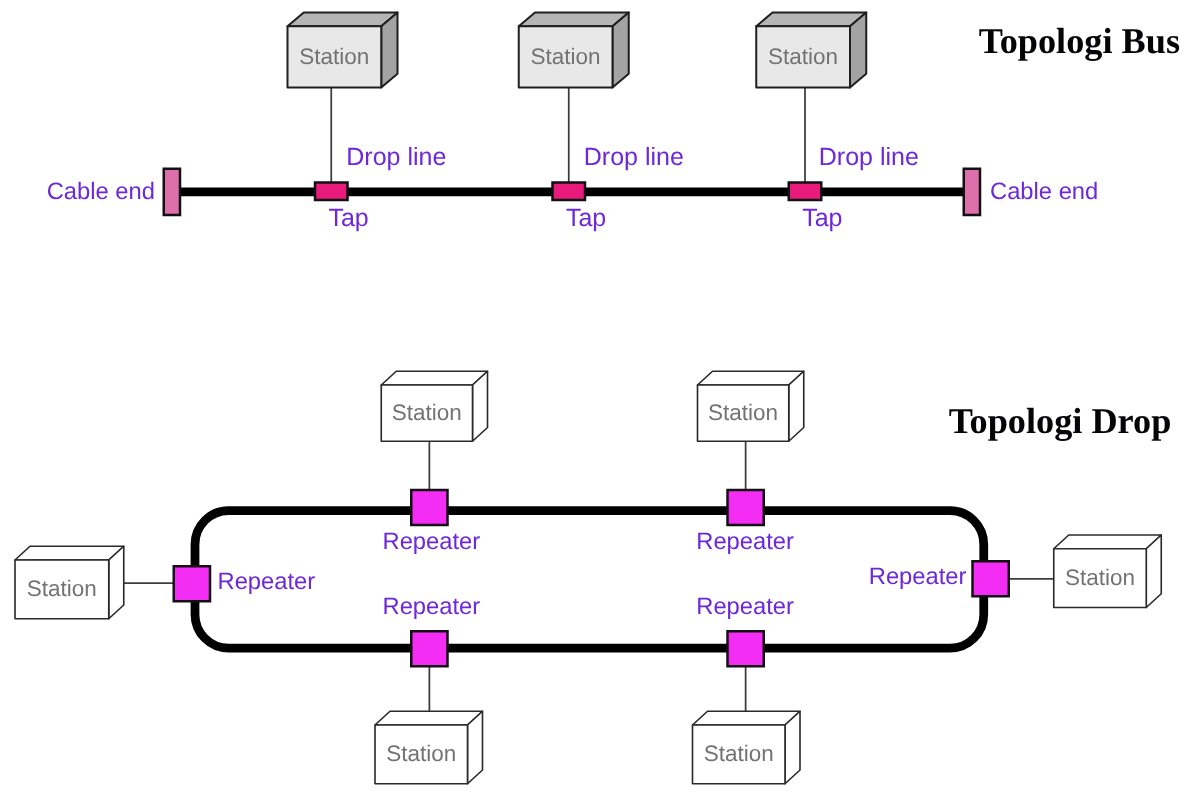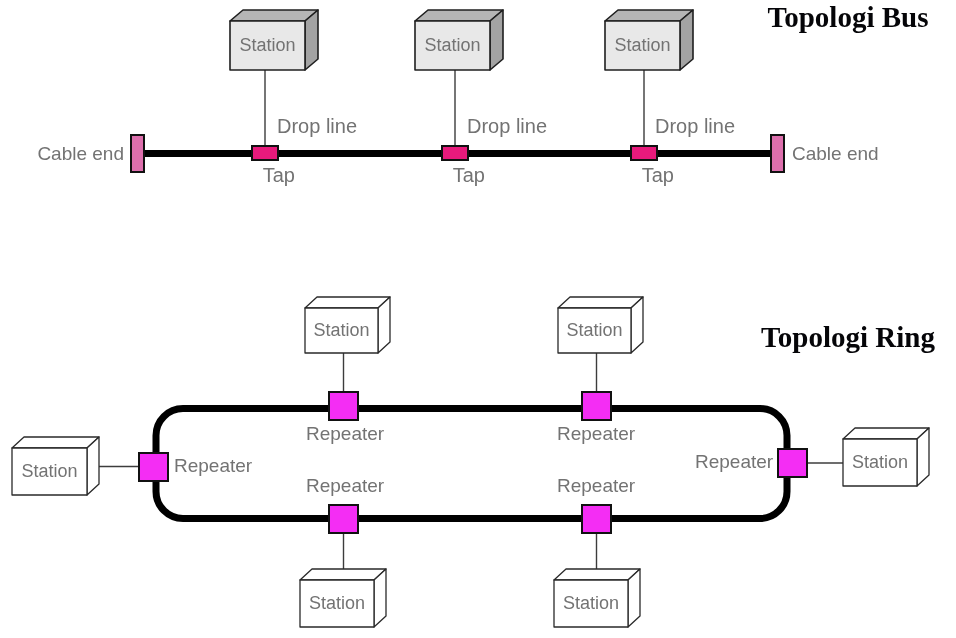--- a/index.html
+++ b/index.html
@@ -1,19 +1,19 @@
 <!DOCTYPE html>
 <html><head>
 <meta charset="utf-8">
 <style>
   html,body{margin:0;padding:0;background:#ffffff;}
   #canvas{position:relative;width:956px;height:638px;background:#ffffff;overflow:hidden;
           font-family:"Liberation Sans", sans-serif;}
   #shapes{position:absolute;left:0;top:0;}
-  .lbl{position:absolute;color:#737373;font-size:19px;line-height:1.1;white-space:nowrap;}
+  .lbl{position:absolute;color:#6d28d9;font-size:19px;line-height:1.1;white-space:nowrap;}
   .station-label{position:absolute;display:flex;align-items:center;justify-content:center;
                  color:#737373;font-size:18px;}
   .title{position:absolute;font-family:"Liberation Serif", serif;font-weight:bold;
          font-size:29px;color:#050508;white-space:nowrap;}
   .center{text-align:right;}
   .right{text-align:right;}
 </style>
 </head>
 <body>
 
@@ -93,22 +93,22 @@
       <polygon points="87,448 99,437 99,484 87,495" fill="#ffffff"></polygon>
       <rect x="12" y="448" width="75" height="47" fill="#ffffff"></rect>
     </g>
     <g stroke="#2a2a2a" stroke-width="1.3" stroke-linejoin="round">
       <polygon points="843,439 855,428 929,428 917,439" fill="#ffffff"></polygon>
       <polygon points="917,439 929,428 929,475 917,486" fill="#ffffff"></polygon>
       <rect x="843" y="439" width="74" height="47" fill="#ffffff"></rect>
     </g>
   </svg>
 
-  <div class="title" style="left:752px;top:1px;width:192px;text-align:center;">Topologi Bus</div>
-  <div class="title" style="left:750px;top:321px;width:196px;text-align:center;">Topologi Ring</div>
+  <div class="title" style="left:752px;top:17px;width:192px;text-align:right;">Topologi Bus</div>
+  <div class="title" style="left:750px;top:321px;width:196px;text-align:center;">Topologi Drop</div>
 
   <div class="station-label" style="left:230px;top:21px;width:75px;height:49px;">Station</div>
   <div class="station-label" style="left:415px;top:21px;width:75px;height:49px;">Station</div>
   <div class="station-label" style="left:605px;top:21px;width:75px;height:49px;">Station</div>
 
   <div class="lbl right" style="left:16px;top:144px;width:108px;">Cable end</div>
   <div class="lbl" style="left:792px;top:144px;">Cable end</div>
 
   <div class="lbl" style="left:277px;top:115px;font-size:20px;">Drop line</div>
   <div class="lbl" style="left:467px;top:115px;font-size:20px;">Drop line</div>

